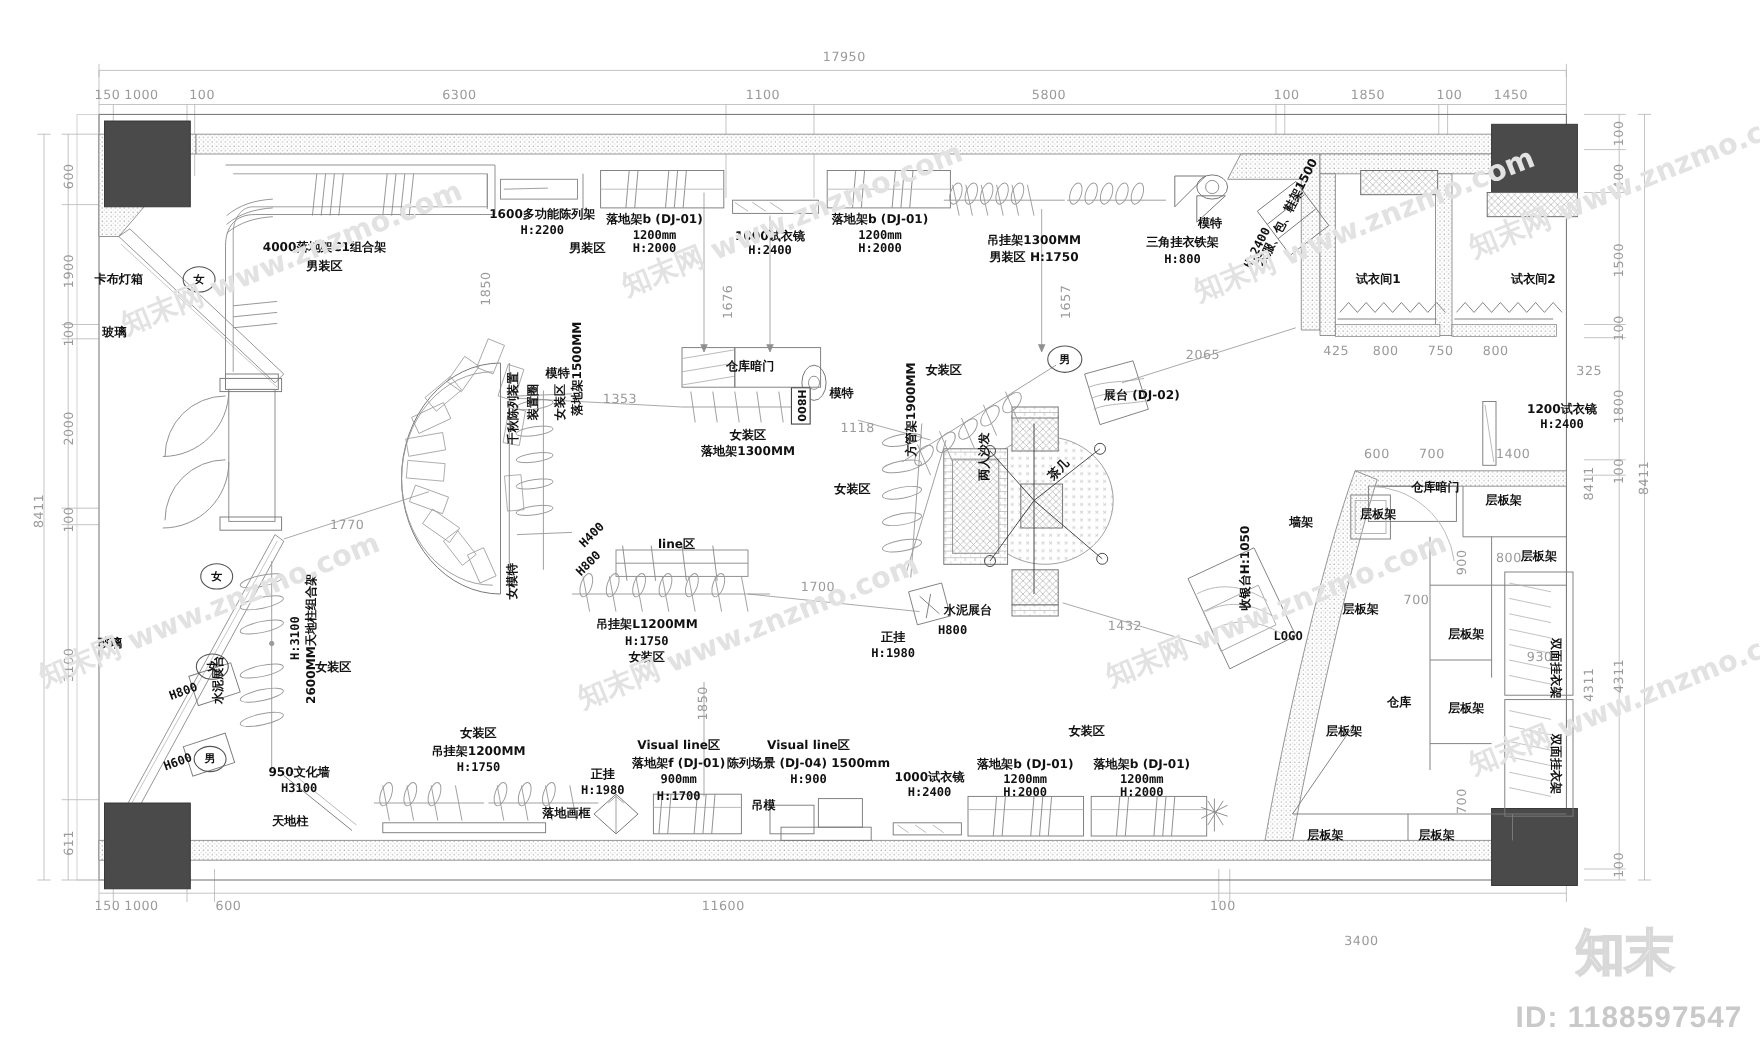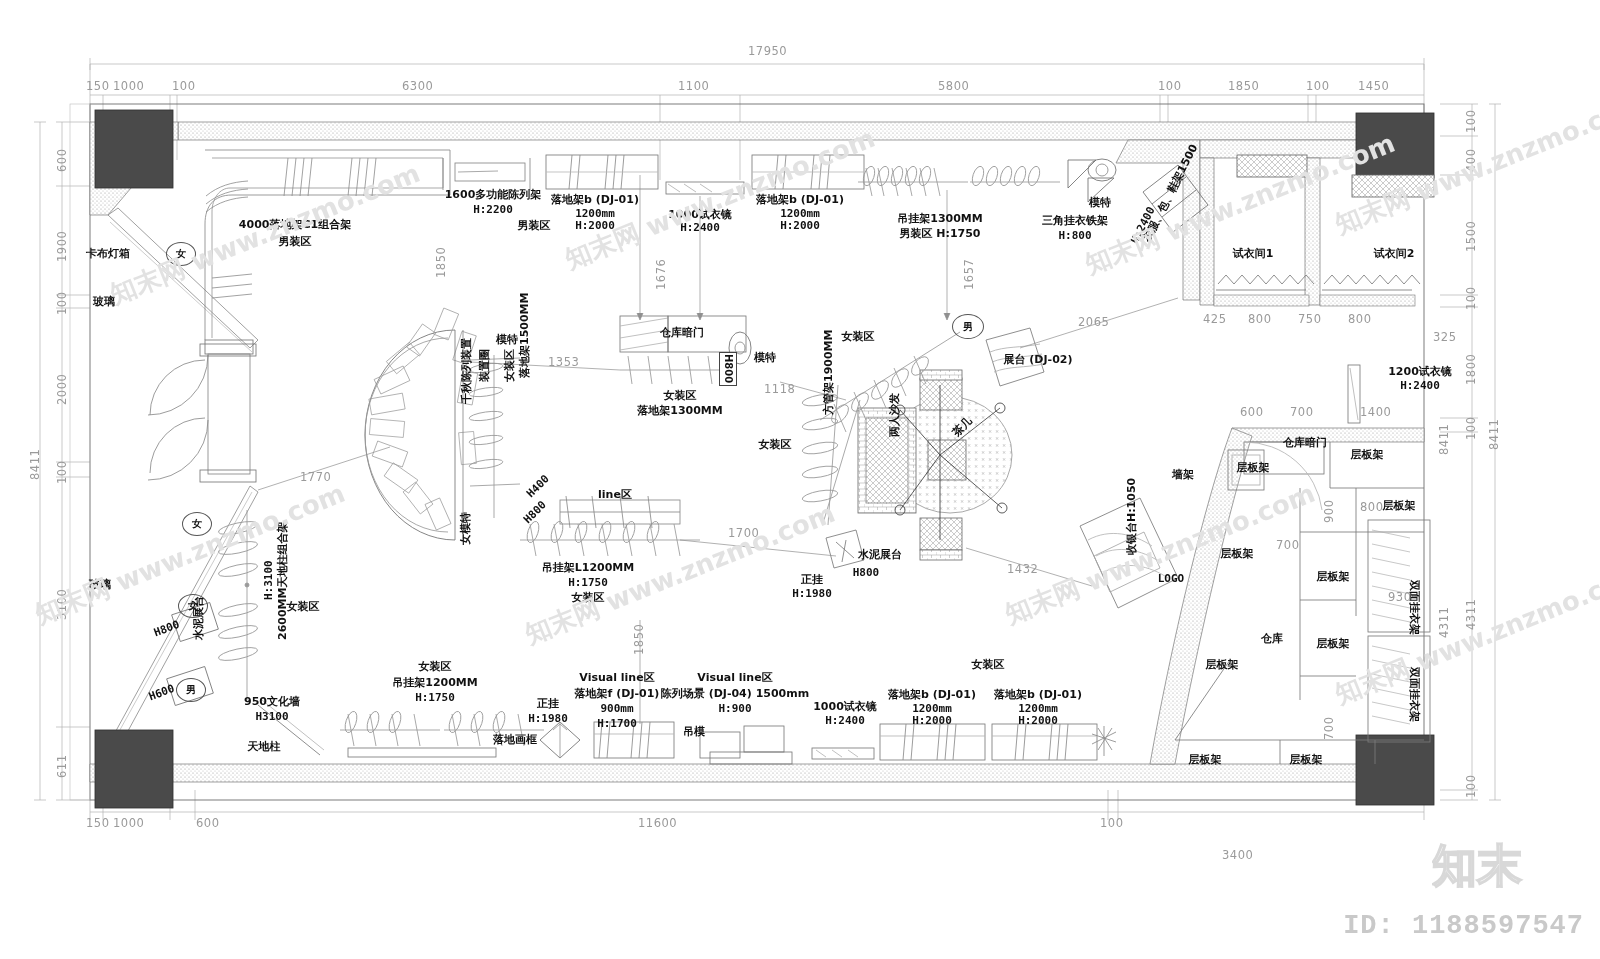--- a/index.html
+++ b/index.html
@@ -14,21 +14,21 @@
        font-family:"DejaVu Sans","Liberation Sans",sans-serif;letter-spacing:.5px;}
   .dim.v{transform-origin:left top;transform:rotate(-90deg);}
   .title{position:absolute;left:800px;top:845px;transform:translateX(-50%);
          font-size:55px;font-weight:900;color:#4a4a4a;white-space:nowrap;
          font-family:"DejaVu Sans","Liberation Sans",sans-serif;letter-spacing:1px;}
   .wmark{position:absolute;color:#e2e2e2;font-size:26px;font-weight:700;
          transform-origin:left top;transform:rotate(-22deg);white-space:nowrap;
          pointer-events:none;font-family:"DejaVu Sans","Liberation Sans",sans-serif;}
   .brand{position:absolute;right:18px;bottom:66px;width:150px;height:52px;}
   .brandtxt{position:absolute;right:16px;bottom:18px;font-size:27px;color:#c9c9c9;
-            font-weight:700;letter-spacing:1px;font-family:Liberation Mono, monospace;}
+            font-weight:700;letter-spacing:1px;font-family:Liberation Sans, sans-serif;}
   .oval{position:absolute;border:1px solid #555;border-radius:50%;
         font-size:10px;font-weight:700;display:flex;align-items:center;justify-content:center;color:#111;}
   .boxlbl{position:absolute;border:1px solid #444;font-size:10px;font-weight:700;
           display:flex;align-items:center;justify-content:center;color:#111;background:#fff;}
 </style>
 </head>
 <body>
 
 <div class="plan">
 

